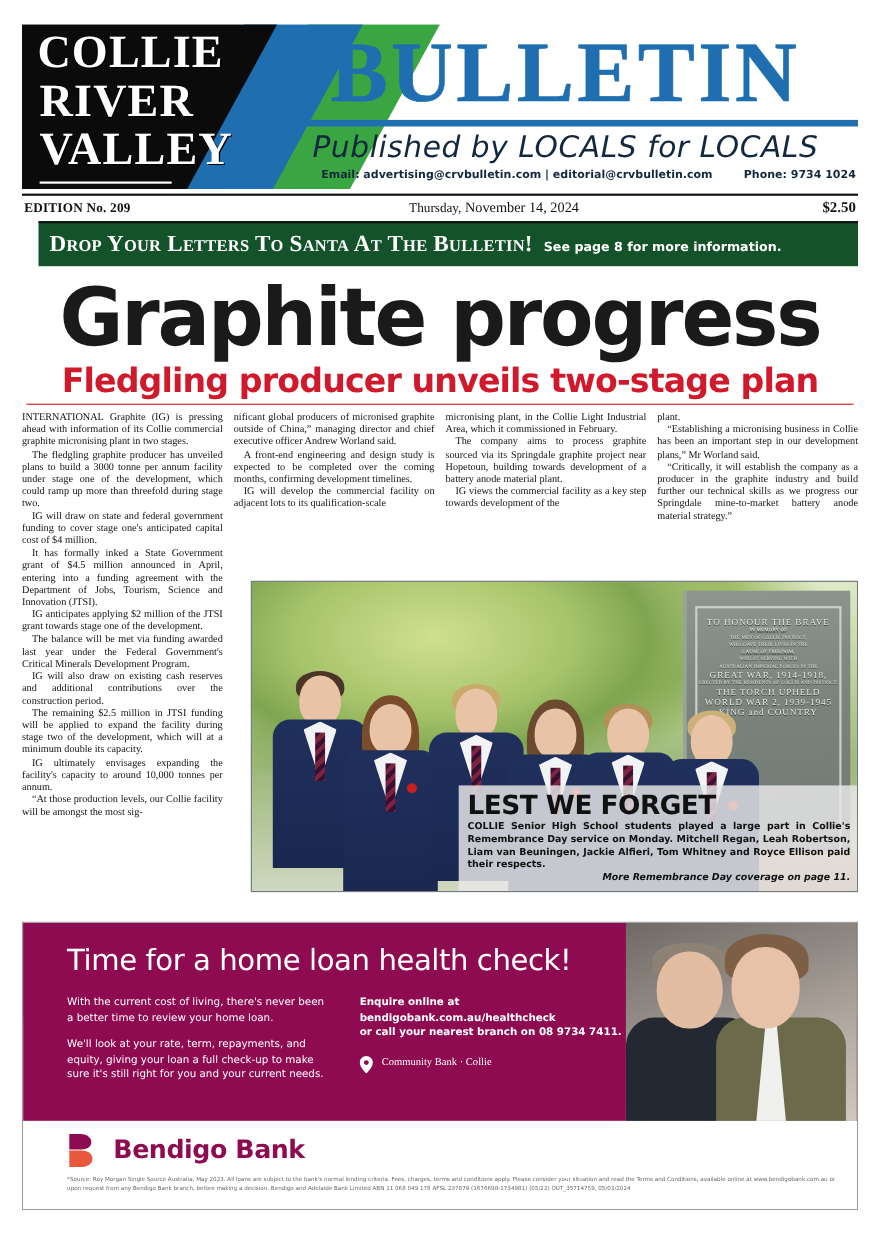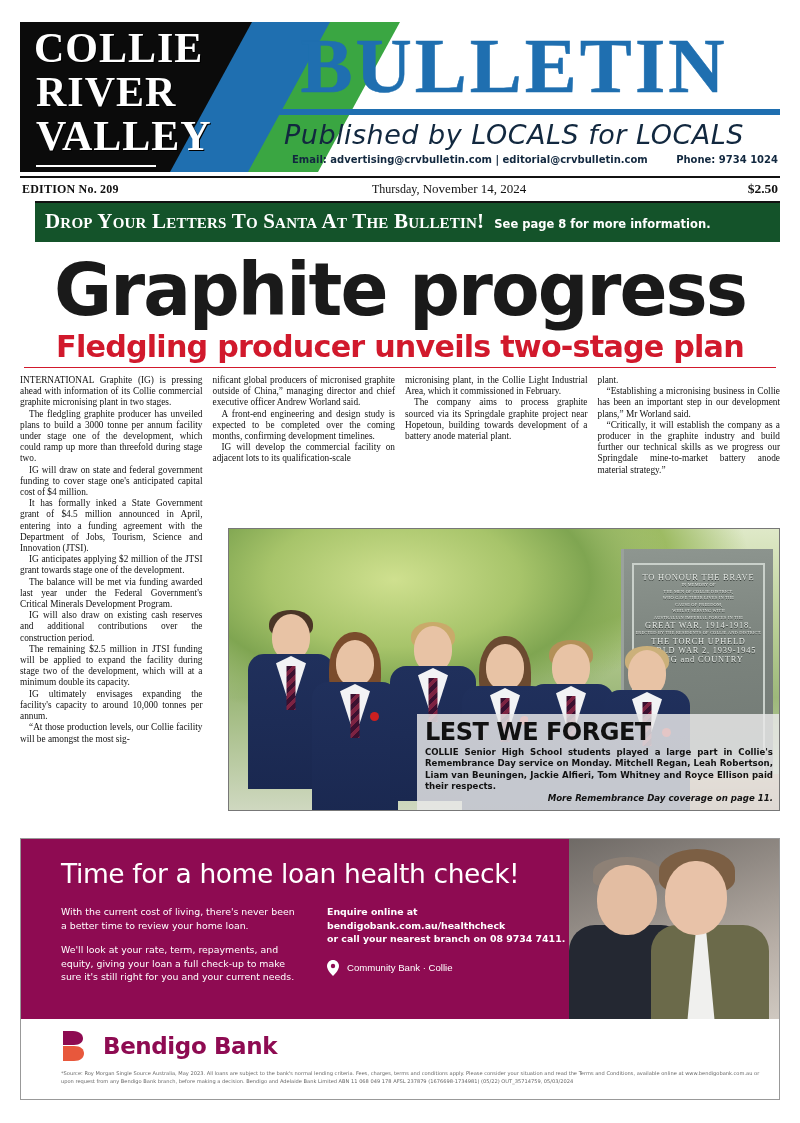--- a/index.html
+++ b/index.html
@@ -230,21 +230,21 @@
   }
   .photo-sky {
     position: absolute; inset: 0;
     background:
       radial-gradient(ellipse 280px 150px at 30% 18%, #cfe08f 0%, #a7c46a 45%, #7fa551 70%, transparent 100%),
       radial-gradient(ellipse 200px 120px at 58% 10%, #d9e6a0 0%, #9dbb63 60%, transparent 100%),
       linear-gradient(180deg, #dfe9c8 0%, #b9cf95 35%, #9db87a 60%, #cfd8c0 100%);
   }
   .photo-memorial {
     position: absolute;
-    right: 6px; top: 20px;
+    right: 6px; top: 8px;
     width: 152px; height: 262px;
     background: linear-gradient(175deg, #8e9690 0%, #7b837d 40%, #6e7671 100%);
     border-left: 3px solid #9aa29c;
   }
   .photo-memorial .plaque {
     position: absolute;
     left: 8px; top: 14px; right: 8px; bottom: 18px;
     border: 2px solid #c9d0ca;
     color: #e8ece8;
     font-family: "Liberation Serif", serif;
@@ -449,24 +449,24 @@
   .ad-strong {
     font-family: "DejaVu Sans", sans-serif;
     font-weight: bold;
     font-size: 9.4px;
     line-height: 13.5px;
     color: #fff;
     margin: 0;
   }
   .ad-branch {
     display: flex;
-    align-items: center;
+    align-items: flex-start;
     gap: 8px;
     margin-top: 14px;
-    font-family: Liberation Sans, sans-serif;
+    font-family: Liberation Serif, serif;
     font-size: 9.6px;
     color: #fff;
   }
   .pin {
     width: 12px; height: 16px;
     flex: 0 0 12px;
   }
   .ad-bottom {
     position: relative;
     height: 80px;
@@ -559,20 +559,21 @@
         <p>“At those production levels, our Collie facility will be amongst the most sig-</p>
       </div>
     <div class="col" id="c1">
         <p class="first">nificant global producers of micronised graphite outside of China,” managing director and chief executive officer Andrew Worland said.</p>
         <p>A front-end engineering and design study is expected to be completed over the coming months, confirming development timelines.</p>
         <p>IG will develop the commercial facility on adjacent lots to its qualification-scale</p>
       </div>
     <div class="col" id="c2">
         <p class="first">micronising plant, in the Collie Light Industrial Area, which it commissioned in February.</p>
         <p>The company aims to process graphite sourced via its Springdale graphite project near Hopetoun, building towards development of a battery anode material plant.</p>
+        <p>IG views the commercial facility as a key step towards development of the</p>
       </div>
     <div class="col" id="c3">
         <p class="first">plant.</p>
         <p>“Establishing a micronising business in Collie has been an important step in our development plans,” Mr Worland said.</p>
         <p>“Critically, it will establish the company as a producer in the graphite industry and build further our technical skills as we progress our Springdale mine-to-market battery anode material strategy.”</p>
       </div>
   </div>
 
   <div class="photo-block">
     <div class="photo-sky"></div>

